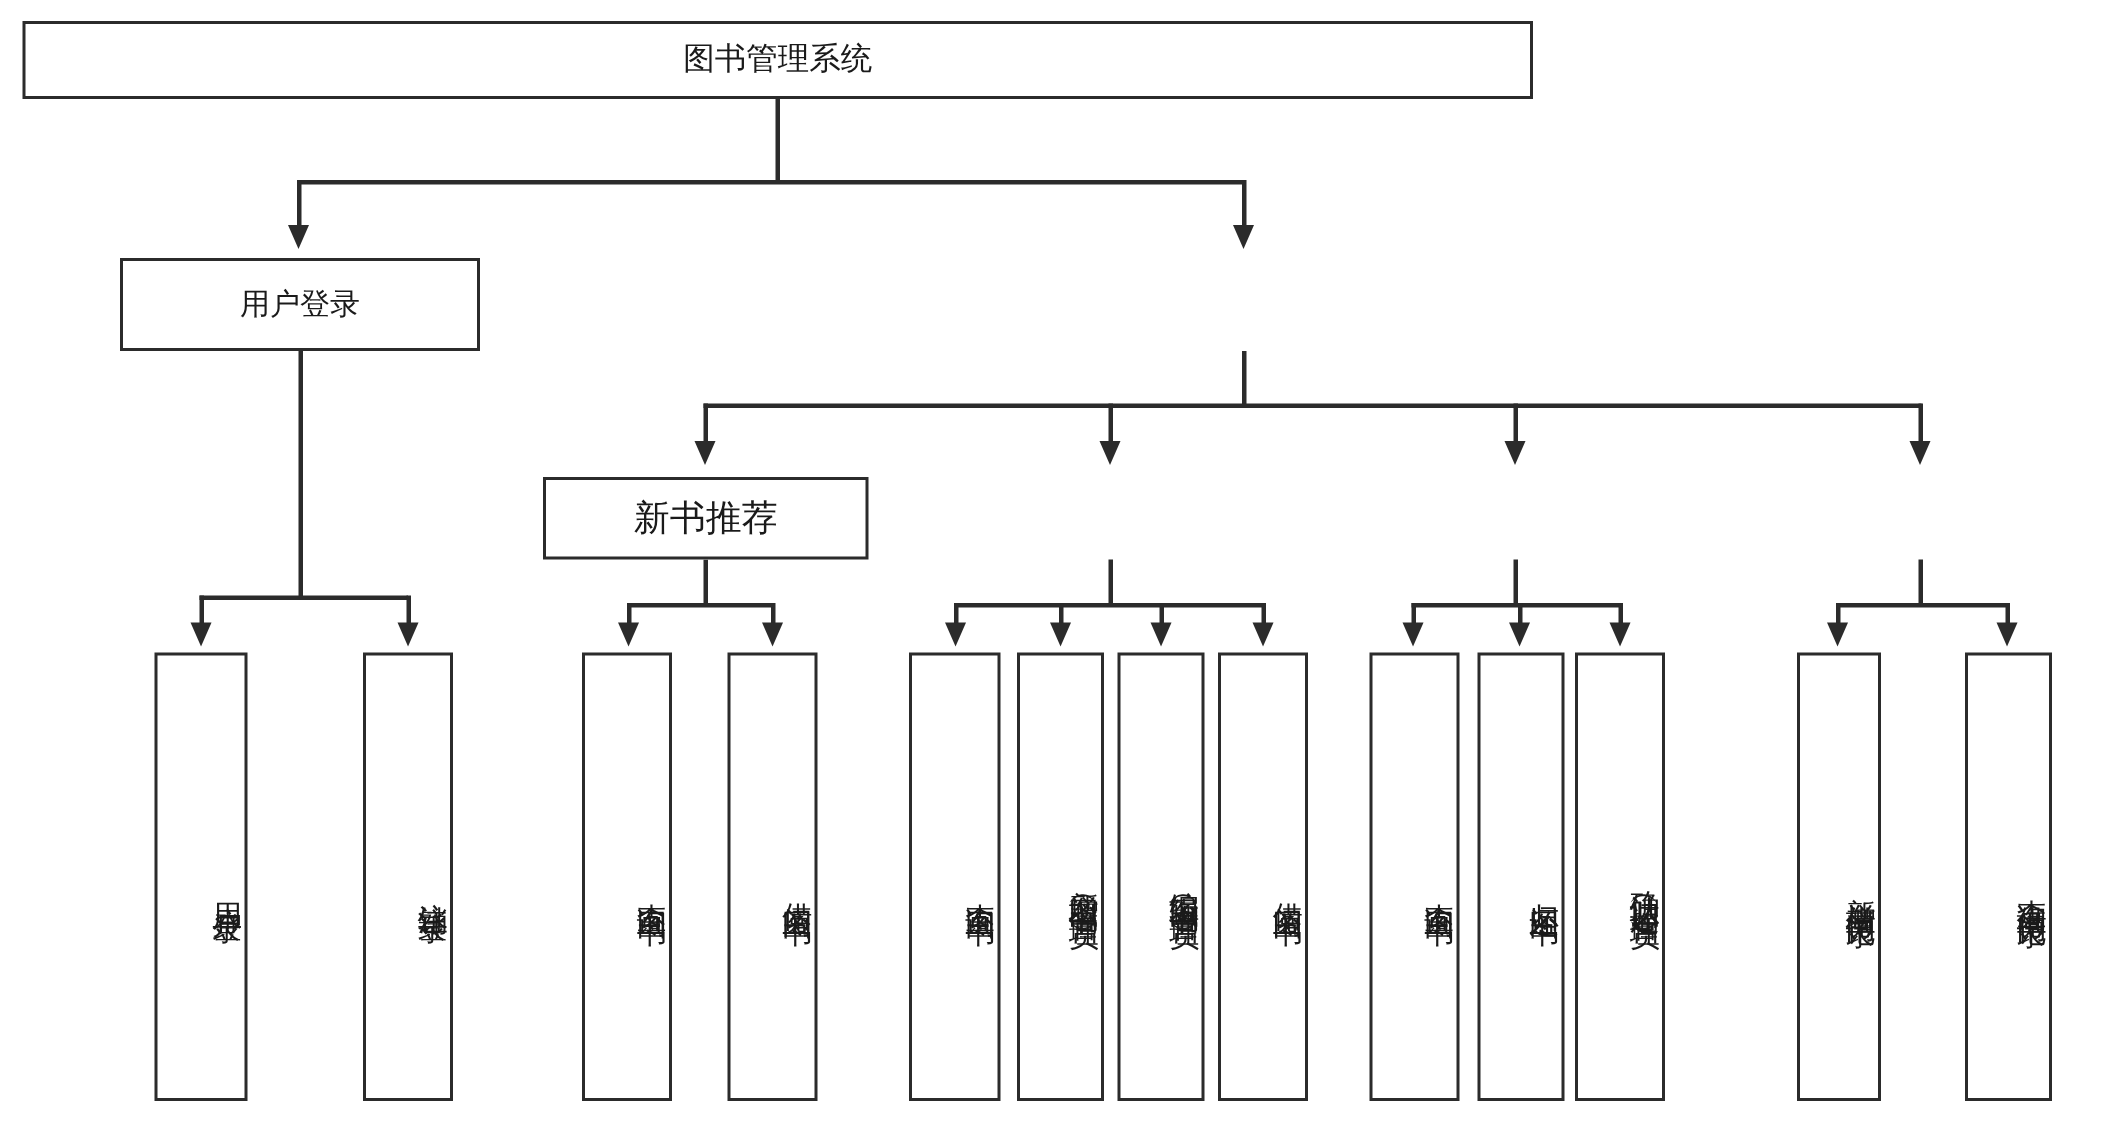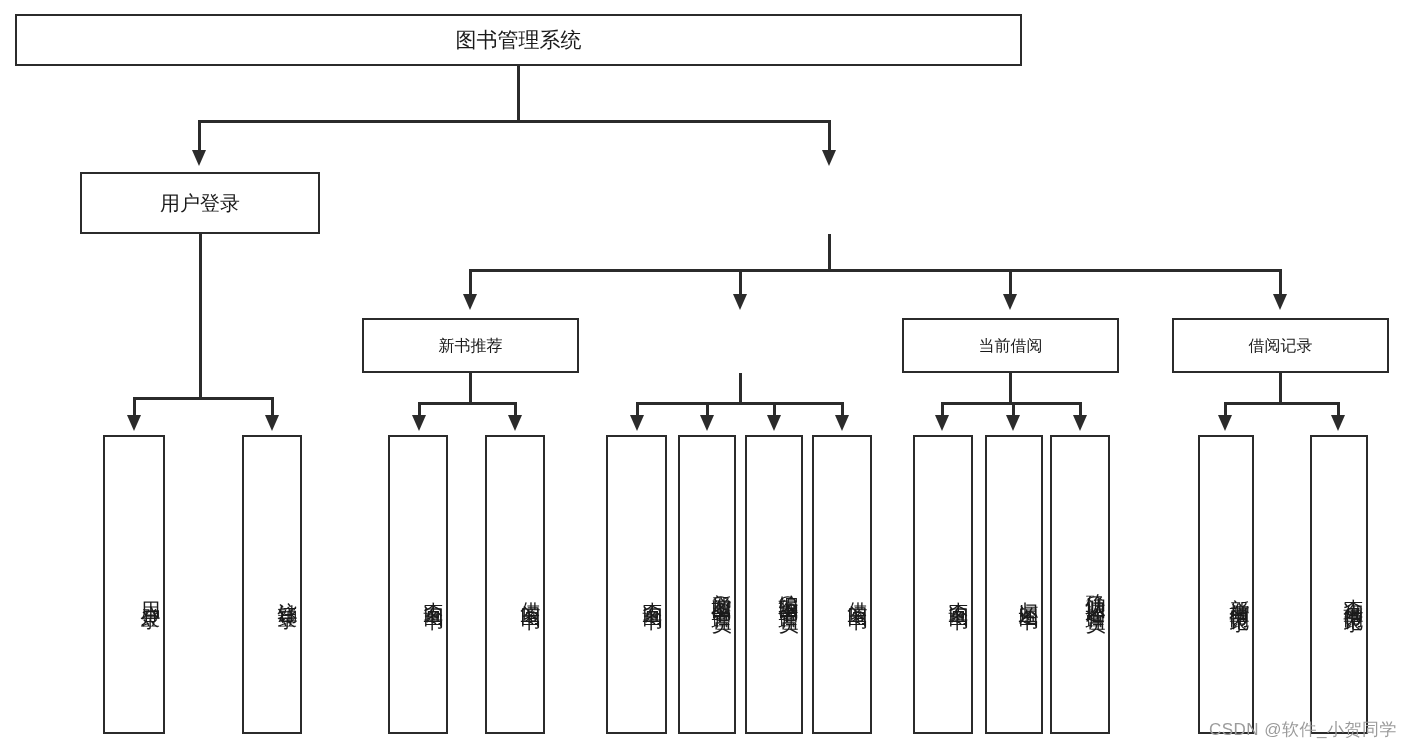--- a/index.html
+++ b/index.html
@@ -25,21 +25,21 @@
     border: 2.5px solid #2b2b2b;
     display: flex;
     align-items: center;
     justify-content: center;
     color: #1a1a1a;
     line-height: 1.25;
     text-align: center;
   }
   .node.root      { font-size: 21px; }
   .node.level2    { font-size: 20px; }
-  .node.level3    { font-size: 16px; }
+  .node.level3    { font-size: 24px; }
   .node.leaf {
     font-size: 20px;
     writing-mode: vertical-rl;
     text-orientation: upright;
     letter-spacing: 3px;
     padding: 14px 0 0 0;
     align-items: flex-start;
     justify-content: center;
     white-space: nowrap;
   }
@@ -141,23 +141,21 @@
   </div>
 
   <div class="node root" style="left:15px; top:14px; width:1007px; height:52px;">图书管理系统</div>
 
   <div class="node level2" style="left:80px; top:172px; width:240px; height:62px;">用户登录</div>
 
 
   <div class="node level3" style="left:362px; top:318px; width:217px; height:55px;">新书推荐</div>
 
 
-  <div class="node level3" style="left:902px; top:318px; width:217px; height:55px;">当前借阅</div>
 
-  <div class="node level3" style="left:1172px; top:318px; width:217px; height:55px;">借阅记录</div>
 
   <div class="node leaf" style="left:103px; top:435px; width:62px; height:299px;">用户登录</div>
 
   <div class="node leaf" style="left:242px; top:435px; width:60px; height:299px;">注销登录</div>
 
   <div class="node leaf" style="left:388px; top:435px; width:60px; height:299px;">查询图书</div>
 
   <div class="node leaf" style="left:485px; top:435px; width:60px; height:299px;">借阅图书</div>
 
   <div class="node leaf" style="left:606px; top:435px; width:61px; height:299px;">查询图书</div>
@@ -171,15 +169,14 @@
   <div class="node leaf" style="left:913px; top:435px; width:60px; height:299px;">查询图书</div>
 
   <div class="node leaf" style="left:985px; top:435px; width:58px; height:299px;">归还图书</div>
 
   <div class="node leaf" style="left:1050px; top:435px; width:60px; height:299px;">确认归还（管理员）</div>
 
   <div class="node leaf" style="left:1198px; top:435px; width:56px; height:299px;">新增借阅记录</div>
 
   <div class="node leaf" style="left:1310px; top:435px; width:58px; height:299px;">查询借阅记录</div>
 
-  <div id="watermark">CSDN @软件_小贺同学</div>
 
 </div>
 
 </body></html>

